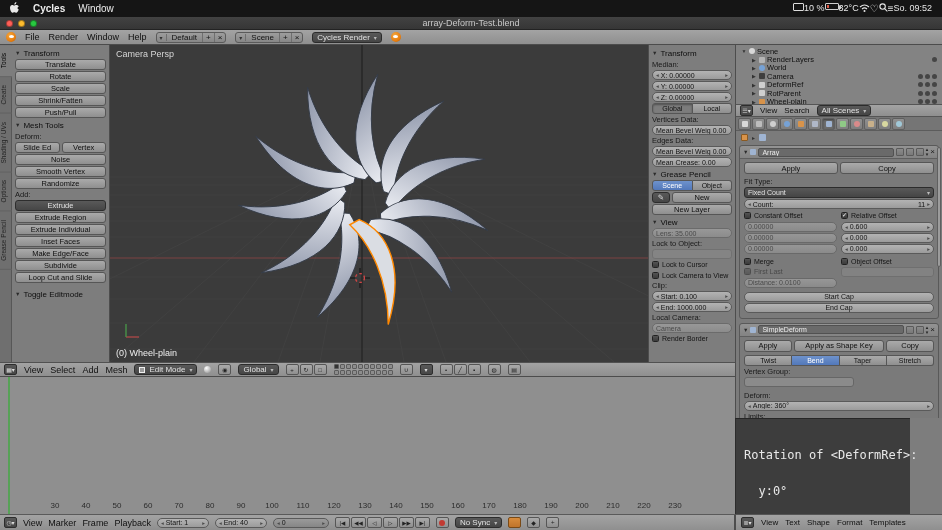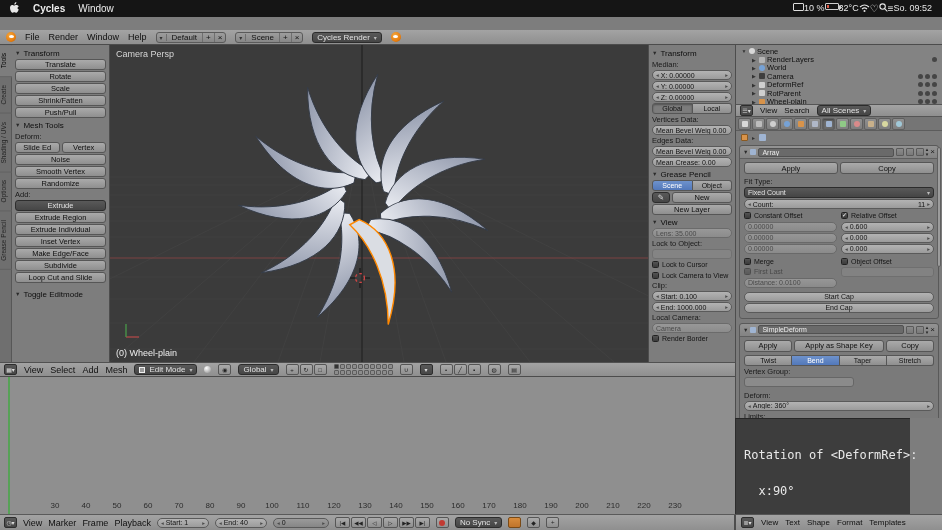--- a/index.html
+++ b/index.html
@@ -152,20 +152,26 @@
       <span class="heart">♡</span>
       <span><svg width="9" height="9" viewBox="0 0 9 9">
             <circle cx="3.6" cy="3.6" r="2.7" fill="none" stroke="#e8e8e8" stroke-width="1.1"></circle>
             <line x1="5.8" y1="5.8" x2="8.4" y2="8.4" stroke="#e8e8e8" stroke-width="1.1"></line>
           </svg></span>
       <span class="menu-glyph">≡</span>
       <span>So. 09:52</span>
     </div>
   </div>
 
+  <div id="titlebar">
+    <span class="tl" style="background:#ff5f57"></span>
+    <span class="tl" style="background:#febc2e"></span>
+    <span class="tl" style="background:#28c840"></span>
+    <span class="tl-title">array-Deform-Test.blend</span>
+  </div>
 
   <div id="infohdr">
     <span class="bicon"></span>
     <span class="menu">File</span>
     <span class="menu">Render</span>
     <span class="menu">Window</span>
     <span class="menu">Help</span>
     <span class="selector">
       <span class="seg-ic">▾</span>
       <span class="seg-tx">Default</span>
@@ -212,21 +218,21 @@
       <div class="btn">Slide Ed</div>
       <div class="btn">Vertex</div>
     </div>
     <div class="btn">Noise</div>
     <div class="btn">Smooth Vertex</div>
     <div class="btn">Randomize</div>
     <div class="label">Add:</div>
     <div class="btn btn-dark">Extrude</div>
     <div class="btn">Extrude Region</div>
     <div class="btn">Extrude Individual</div>
-    <div class="btn">Inset Vertex</div>
+    <div class="btn">Inset Faces</div>
     <div class="btn">Make Edge/Face</div>
     <div class="btn">Subdivide</div>
     <div class="btn">Loop Cut and Slide</div>
     <div class="hdr-row" style="margin-top:5px">
         <span class="tri">▼</span>
         <span>Toggle Editmode</span>
       </div>
   </div>
 
   <div id="viewport">
@@ -744,21 +750,20 @@
 
           </div>
         </div>
       </div>
     </div>
     <div class="pscroll"></div>
   </div>
 
   <div id="textarea">
     <div>Rotation of &lt;DeformRef&gt;:</div>
-    <div>  x:90°</div>
     <div>  y:0°</div>
     
   </div>
 
   <div id="texthdr">
     <span class="icon-btn dark">≣▾</span>
     <span class="menu">View</span>
     <span class="menu">Text</span>
     <span class="menu">Shape</span>
     <span class="menu">Format</span>

